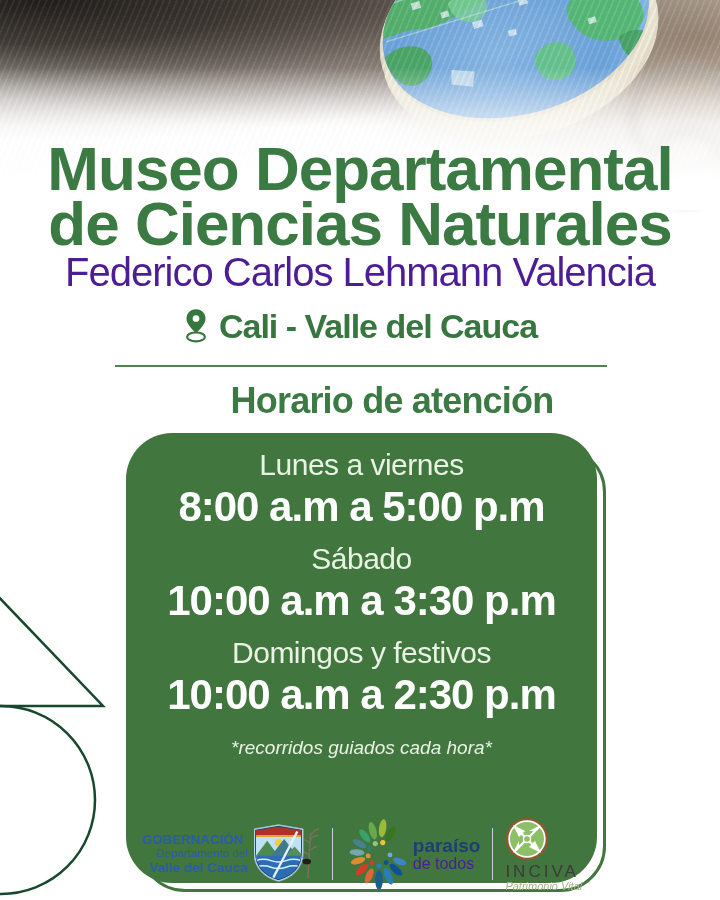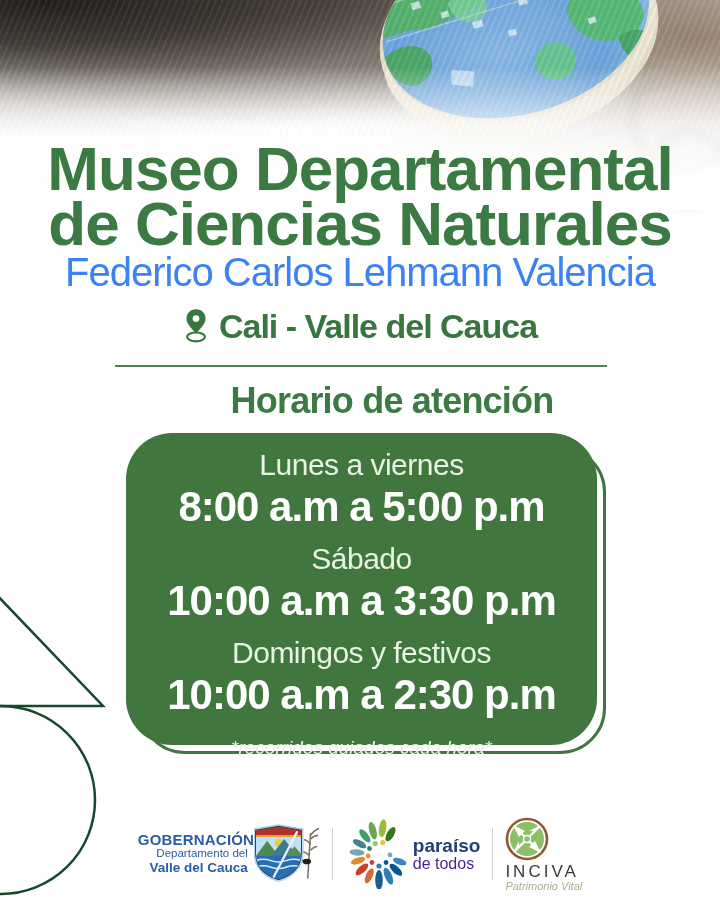--- a/index.html
+++ b/index.html
@@ -21,42 +21,42 @@
     background:repeating-linear-gradient(113deg, rgba(255,255,255,.07) 0 2px, rgba(0,0,0,.06) 2px 6px);
     opacity:.75;}
   .globe{position:absolute;left:368px;top:-62px;}
   .hero-fade{position:absolute;inset:0;
     background:linear-gradient(180deg, rgba(255,255,255,0) 32%, rgba(255,255,255,.72) 60%, #fff 86%);}
   
   .center-abs{position:absolute;left:0;width:720px;text-align:center;}
   .title{font-weight:bold;font-size:62px;line-height:56px;letter-spacing:-1px;color:#3c7a44;}
   .t1{top:141px;}
   .t2{top:196px;}
-  .subtitle{top:251px;font-size:40px;line-height:42px;font-weight:normal;letter-spacing:-1px;color:#3b82f6;}
+  .subtitle{top:251px;font-size:40px;line-height:42px;font-weight:normal;letter-spacing:-1px;color:#4c1d95;}
   .location{top:307px;display:flex;align-items:flex-start;justify-content:center;gap:10px;}
   .location-text{font-size:34px;font-weight:bold;letter-spacing:-1px;color:#37763f;}
   .rule{position:absolute;left:115px;top:365px;width:492px;height:2px;background:#4f8352;}
   .horario{top:373px;font-size:36px;font-weight:bold;letter-spacing:-0.8px;color:#3c7a44;}
   
-  .schedule-wrap{position:absolute;left:126px;top:433px;width:471px;height:312px;border-radius:9px;}
+  .schedule-wrap{position:absolute;left:126px;top:433px;width:471px;height:450px;border-radius:9px;}
   .schedule-outline{position:absolute;left:13px;top:13px;right:-9px;bottom:-9px;
     border:3px solid #41763f;border-radius:46px;}
   .schedule-box{position:absolute;inset:0;background:#41763f;border-radius:46px;
     text-align:center;color:#fff;padding-top:14px;box-sizing:border-box;}
   .sch-label{font-size:30px;line-height:36px;color:#e9f3e3;letter-spacing:-0.5px;}
   .sch-time{font-size:42px;line-height:48px;font-weight:bold;color:#ffffff;letter-spacing:-1px;}
   .mt10{margin-top:10px;}
   .sch-note{margin-top:18px;font-size:19px;font-style:italic;color:#e9f3e3;letter-spacing:0;}
   
   .decor{position:absolute;left:0;top:538px;pointer-events:none;}
   
   .logos{position:absolute;left:0;top:812px;width:720px;height:84px;
     display:flex;align-items:center;justify-content:center;}
   .gob-text{width:110px;text-align:right;color:#2a5ca8;margin-right:6px;}
-  .gob-l1{font-size:15px;font-weight:bold;letter-spacing:.2px;line-height:14px;}
+  .gob-l1{font-size:13px;font-weight:bold;letter-spacing:.2px;line-height:14px;text-align:center;}
   .gob-l2{font-size:11.5px;line-height:13px;}
   .gob-l3{font-size:13.5px;font-weight:bold;line-height:15px;}
   .vdiv{width:1px;height:52px;background:#c9d2db;margin:0 12px;}
   .paraiso{display:flex;align-items:center;margin-left:2px;}
   .paraiso-text{margin-left:2px;color:#1d3f76;}
   .par-l1{font-size:19px;font-weight:bold;line-height:18px;}
   .par-l2{font-size:16px;font-weight:normal;color:#4c1d95;line-height:17px;}
   .inciva{display:flex;flex-direction:column;}
   .inciva-name{font-size:17px;letter-spacing:3px;color:#3b3b3b;line-height:18px;margin-top:2px;}
   .inciva-tag{font-size:11px;font-style:italic;color:#a9b08a;font-family:Liberation Sans, sans-serif;line-height:10px;}

